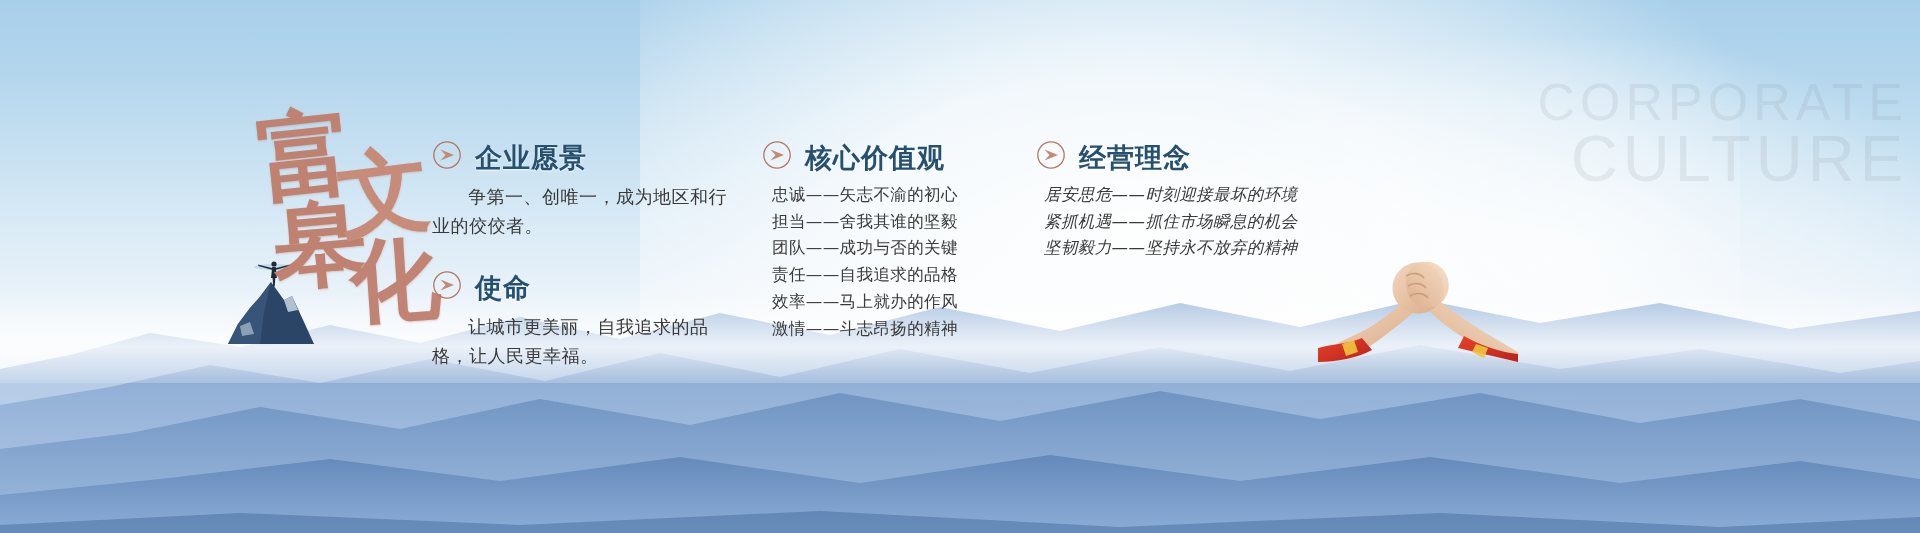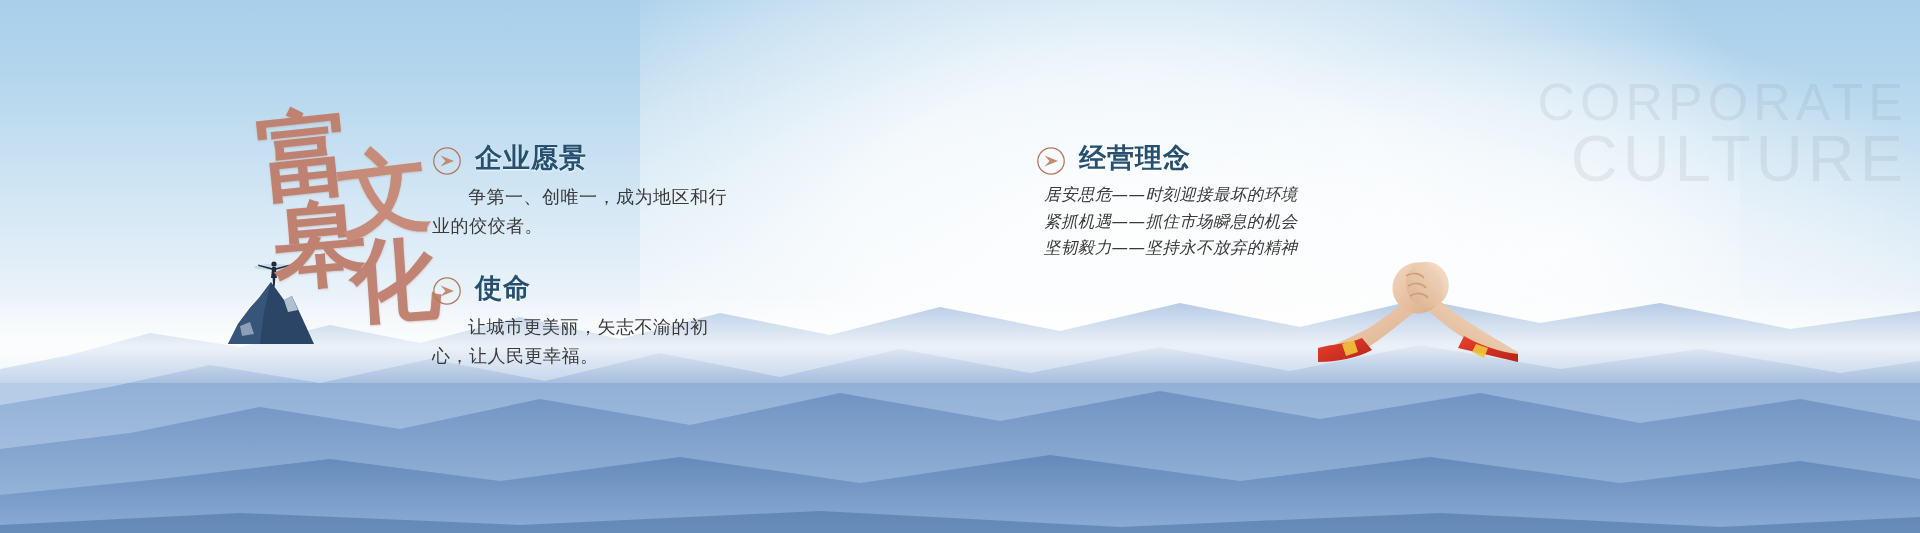--- a/index.html
+++ b/index.html
@@ -75,21 +75,21 @@
 
   
   .hands{position:absolute;left:1318px;top:252px;width:200px;height:110px;}
 
   
   .col{position:absolute;}
   .col-1{left:432px;top:140px;width:300px;}
   .col-2{left:762px;top:140px;width:260px;}
   .col-3{left:1036px;top:140px;width:300px;}
 
-  .head{display:flex;align-items:flex-end;gap:13px;margin:0 0 6px 0;}
+  .head{display:flex;align-items:flex-start;gap:13px;margin:0 0 6px 0;}
   .head .arrow-circle{flex:0 0 auto;width:30px;height:30px;}
   .head .htxt{
     font-family:"DejaVu Sans","Liberation Sans",sans-serif;
     font-weight:700;font-size:27px;color:#26506f;letter-spacing:1px;
     text-shadow:0 1px 2px rgba(255,255,255,.85);
     white-space:nowrap;
   }
 
   .para{
     font-family:"DejaVu Sans","Liberation Sans",sans-serif;
@@ -228,25 +228,42 @@
     </div>
 
     <div class="block2">
       <div class="head">
         <svg class="arrow-circle" viewBox="0 0 30 30">
           <circle cx="15" cy="15" r="13.2" fill="none" stroke="#b5775f" stroke-width="1.3"></circle>
           <path d="M8.5,9.5 L22,15 L8.5,20.5 L13.5,15 Z" fill="#c48a72"></path>
         </svg>
         <span class="htxt">使命</span>
       </div>
-      <p class="para">让城市更美丽，矢志不渝的初心，让人民更幸福。</p>
-    </div>
-
-  </div>
-
+      <p class="para">让城市更美丽，自我追求的品格，让人民更幸福。</p>
+    </div>
+
+  </div>
+
+  <div class="col col-2">
+    <div class="head">
+      <svg class="arrow-circle" viewBox="0 0 30 30">
+        <circle cx="15" cy="15" r="13.2" fill="none" stroke="#b5775f" stroke-width="1.3"></circle>
+        <path d="M8.5,9.5 L22,15 L8.5,20.5 L13.5,15 Z" fill="#c48a72"></path>
+      </svg>
+      <span class="htxt">核心价值观</span>
+    </div>
+    <ul class="vlist">
+      <li>忠诚——矢志不渝的初心</li>
+      <li>担当——舍我其谁的坚毅</li>
+      <li>团队——成功与否的关键</li>
+      <li>责任——自我追求的品格</li>
+      <li>效率——马上就办的作风</li>
+      <li>激情——斗志昂扬的精神</li>
+    </ul>
+  </div>
 
   <div class="col col-3">
     <div class="head">
       <svg class="arrow-circle" viewBox="0 0 30 30">
         <circle cx="15" cy="15" r="13.2" fill="none" stroke="#b5775f" stroke-width="1.3"></circle>
         <path d="M8.5,9.5 L22,15 L8.5,20.5 L13.5,15 Z" fill="#c48a72"></path>
       </svg>
       <span class="htxt">经营理念</span>
     </div>
     <ul class="vlist">

